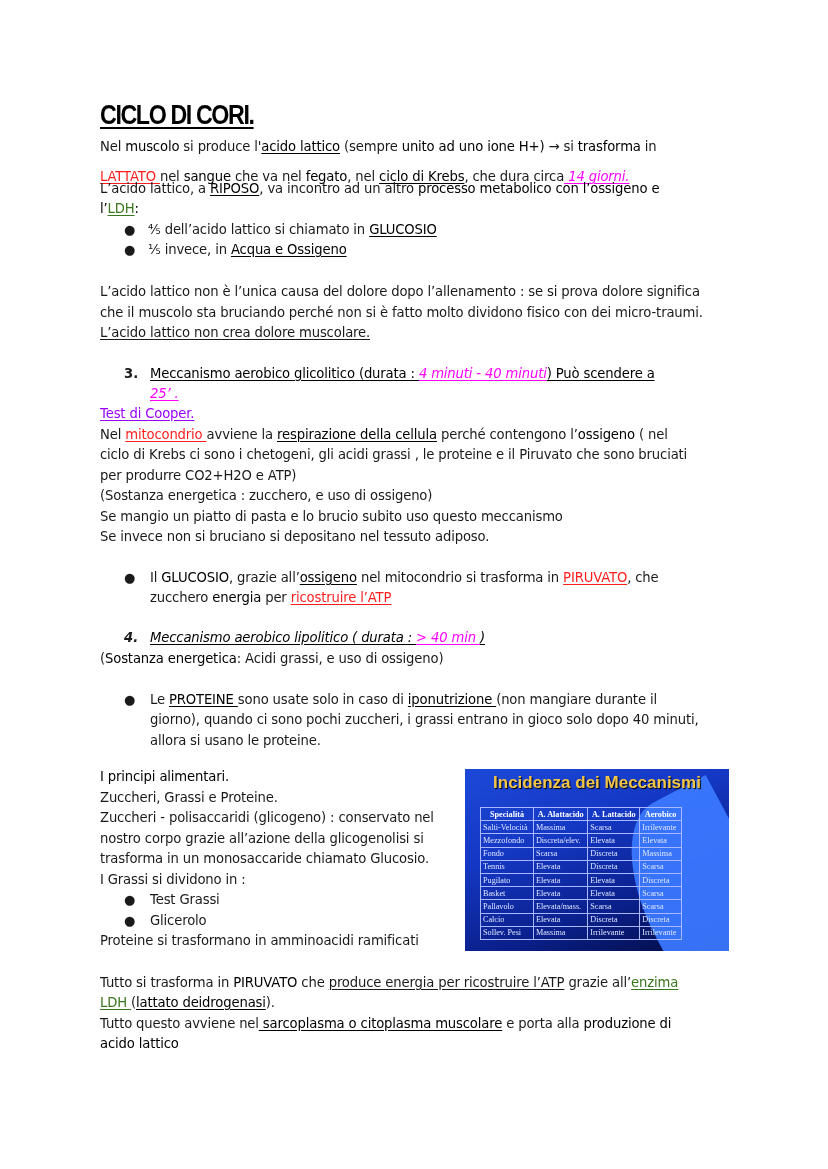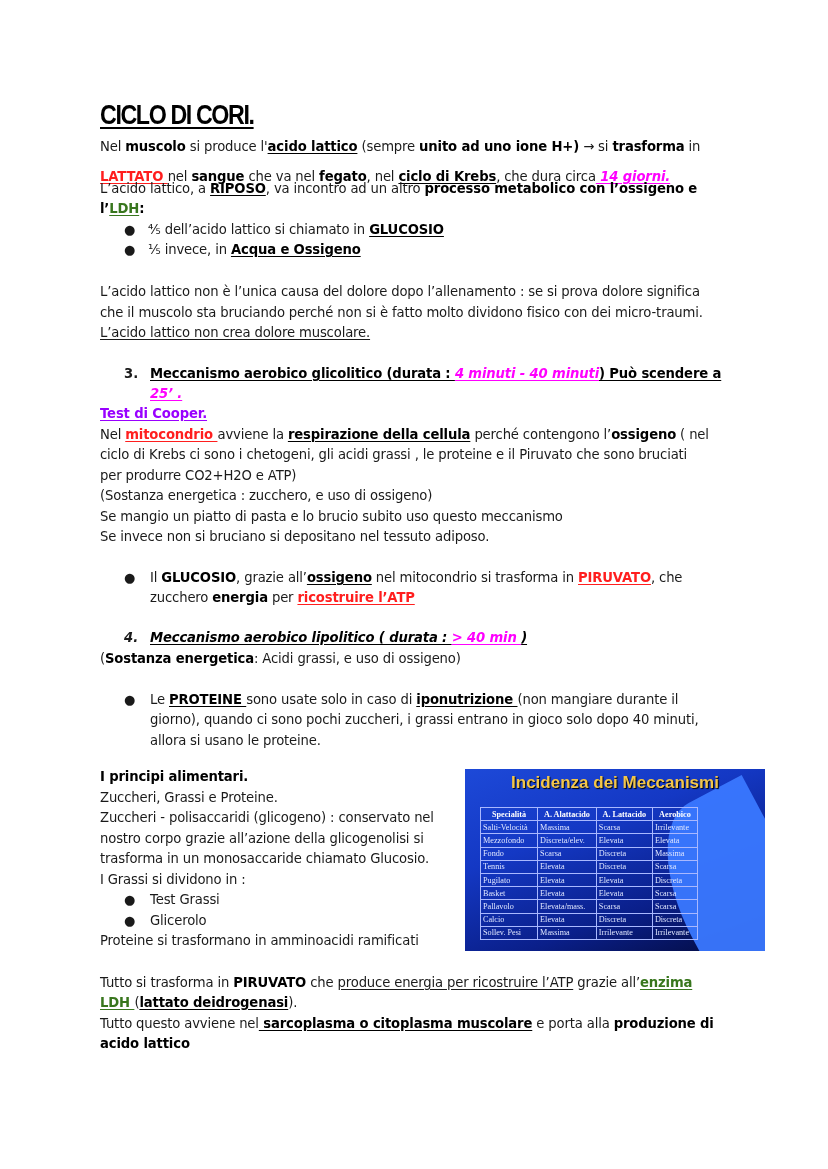--- a/index.html
+++ b/index.html
@@ -3,39 +3,39 @@
 <meta charset="utf-8">
 <style>
   html, body { margin: 0; padding: 0; background: #ffffff; }
   body { width: 828px; height: 1169px; position: relative; overflow: hidden;
          font-family: "DejaVu Sans", sans-serif; color: #1a1a1a; }
   .title { position: absolute; left: 100px; top: 100px; margin: 0;
            font-family: "Liberation Sans", sans-serif; font-weight: 900; font-size: 27px;
            letter-spacing: -1.6px; transform: scaleX(0.86); transform-origin: left top;
            text-decoration: underline; text-decoration-thickness: 2px; text-underline-offset: 3px; color:#000; }
   .ln { position: absolute; font-size: 13.2px; line-height: 20.5px; white-space: nowrap; letter-spacing: -0.15px; }
-  .b { font-weight: bold; color: #000; }
+  .b { font-weight: normal; color: #000; }
   .u { text-decoration: underline; text-underline-offset: 2px; }
   .i { font-style: italic; }
   .red { color: #ff1e1e; }
   .mag { color: #ff00ff; }
   .pur { color: #9900ff; text-align: center; }
   .grn { color: #38761d; }
   .bullet { position: absolute; font-size: 13px; }
   .num { position: absolute; font-size: 13.2px; font-weight: bold; line-height: 20.5px; }
 
   
   .mech { position: absolute; left: 465px; top: 769px; width: 264px; height: 182px; overflow: hidden;
-          background: linear-gradient(160deg, #1d49d8 0%, #1438c4 35%, #0a1f8a 70%, #030a3a 100%); padding-left: 36px; }
+          background: linear-gradient(160deg, #1d49d8 0%, #1438c4 35%, #0a1f8a 70%, #030a3a 100%); }
   .mech .band { position: absolute; right: -40px; top: 20px; width: 120px; height: 240px;
                 background: #3a78ff; border-radius: 50% 0 0 0; transform: rotate(-28deg); opacity: .95; }
   .mech-title { position: absolute; left: 0; right: 0; top: 4px; text-align: center;
                 font-family: "Liberation Sans", sans-serif; font-weight: bold; font-size: 17px;
                 color: #f3c64a; text-shadow: 1px 1px 1px #000; }
-  .mech table { position: absolute; left: 15px; top: 38px; width: 218px; border-collapse: collapse;
+  .mech table { position: absolute; left: 15px; top: 38px; width: 202px; border-collapse: collapse;
                 font-family: "Liberation Serif", serif; font-size: 8.2px; color: #dfe6ff; }
   .mech td, .mech th { border: 1px solid #a9b8ff; padding: 0 2px; height: 12.2px; line-height: 11px; white-space: nowrap; text-align: left; }
   .mech th { text-align: center; font-weight: bold; color: #ffffff; }
 </style>
 </head>
 <body>
 
 <h1 class="title">CICLO DI CORI.</h1>
 
 <div class="ln" style="left:100px;top:137px"><span>Nel </span><span class="b">muscolo</span><span> si produce l'</span><span class="b u">acido lattico</span><span> (sempre </span><span class="b">unito ad uno ione H+)</span><span> → si </span><span class="b">trasforma</span><span> in</span></div>

